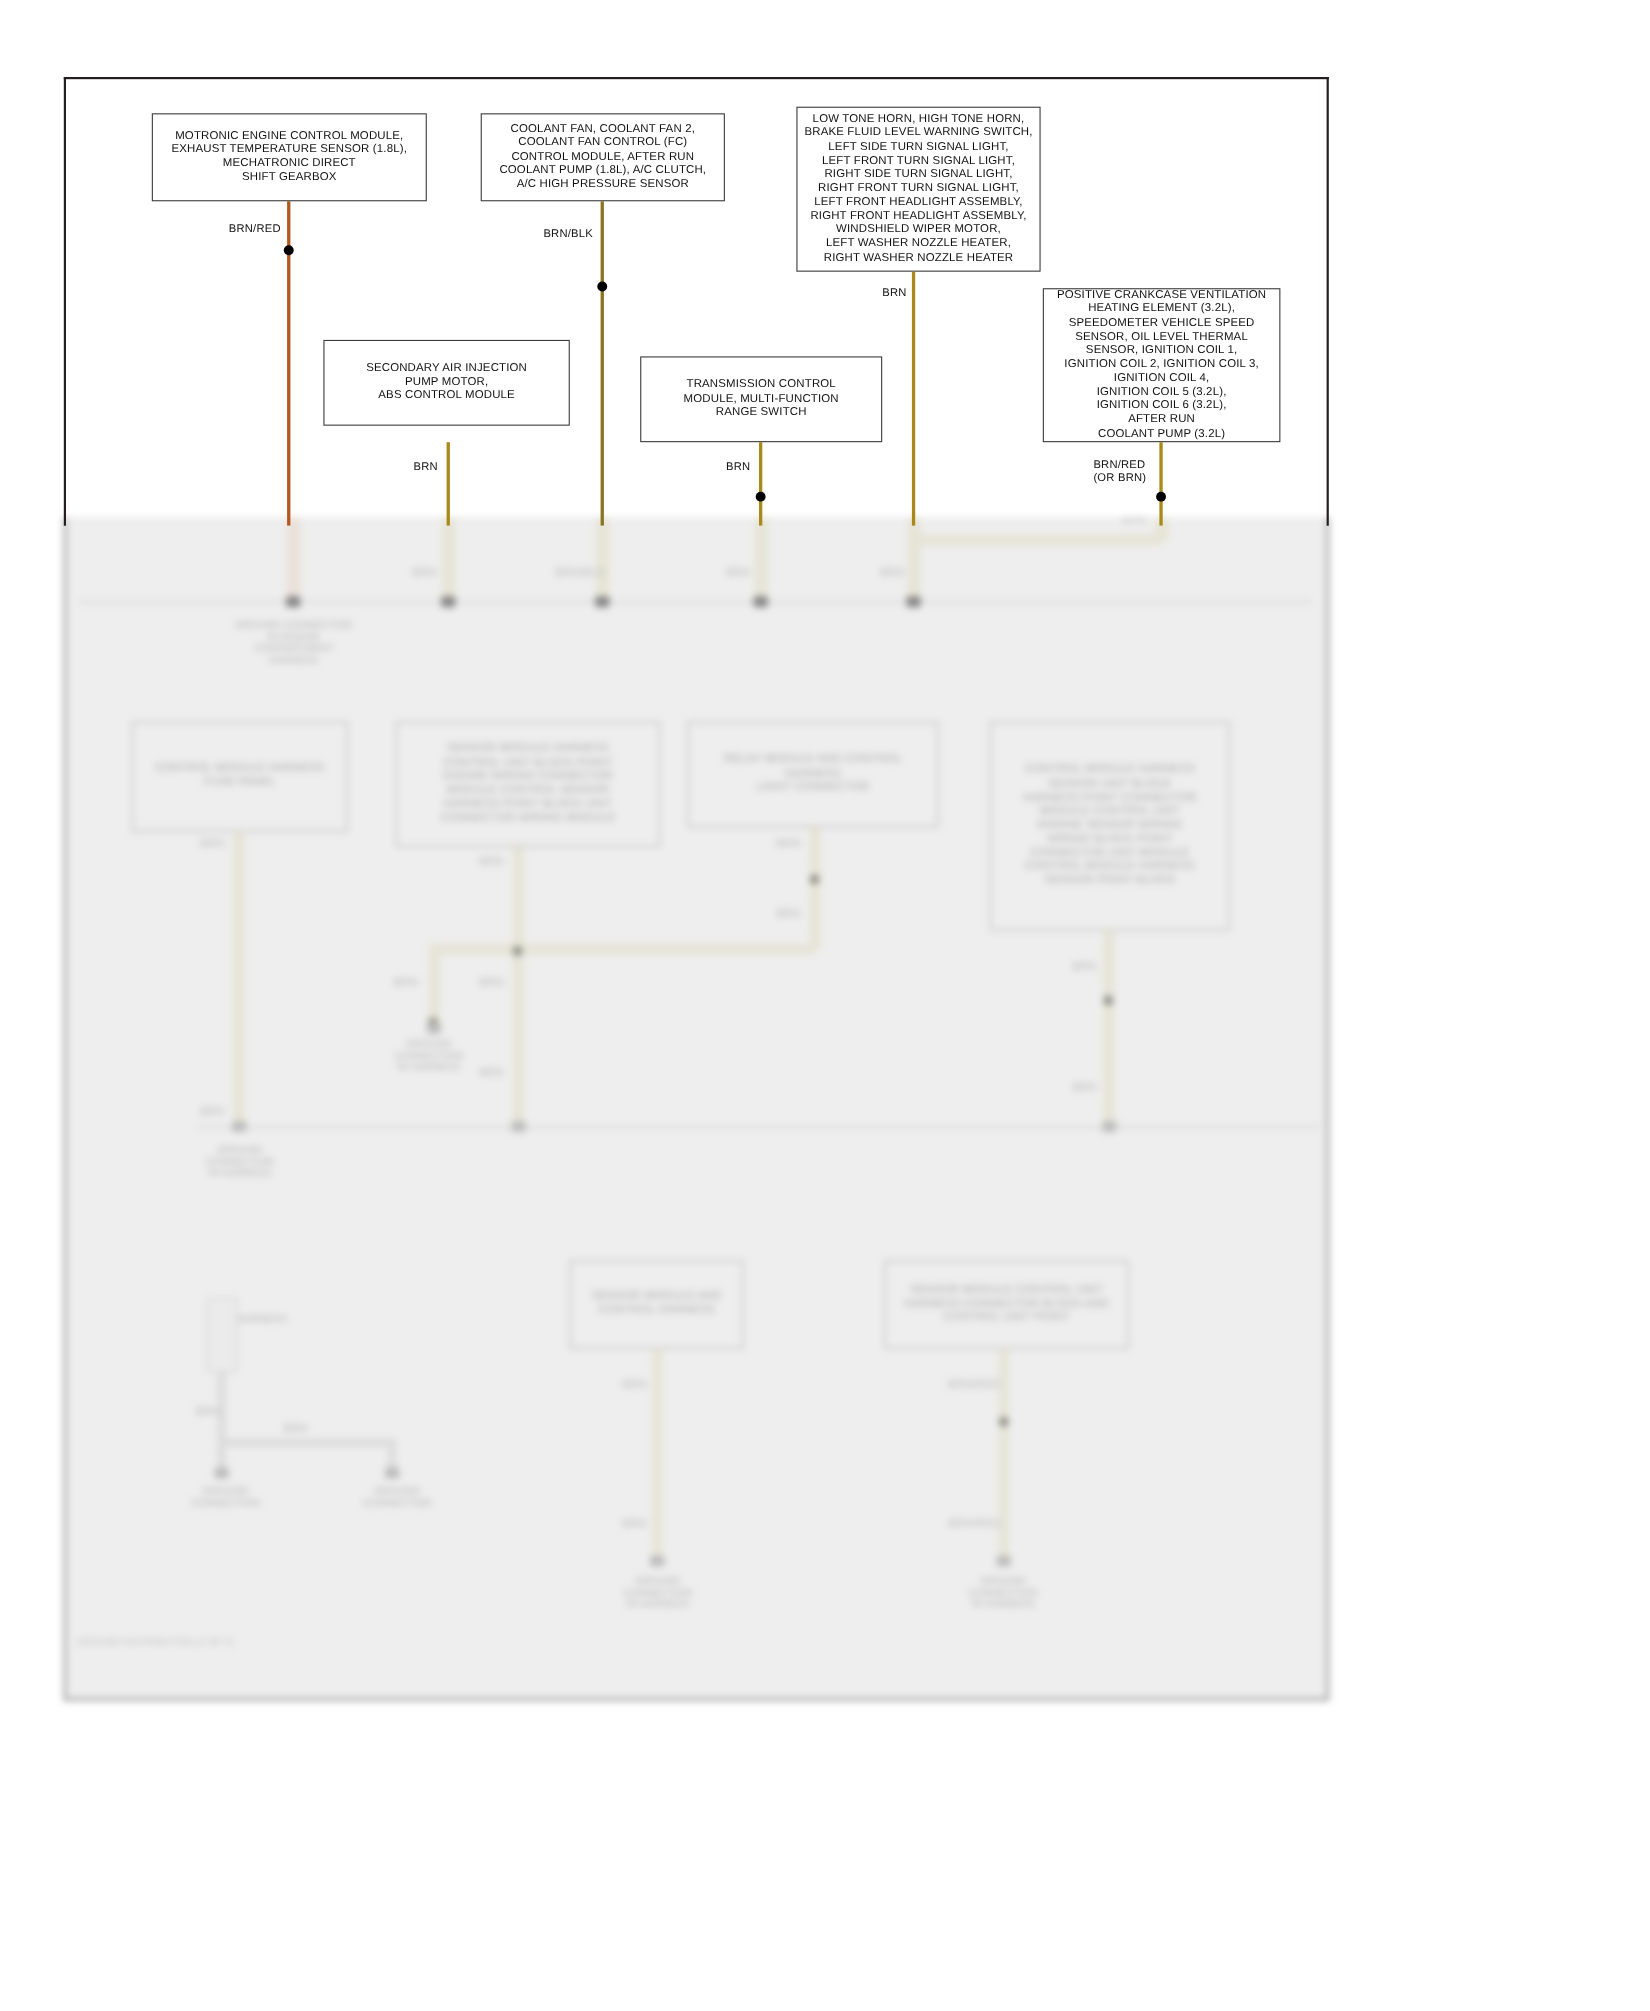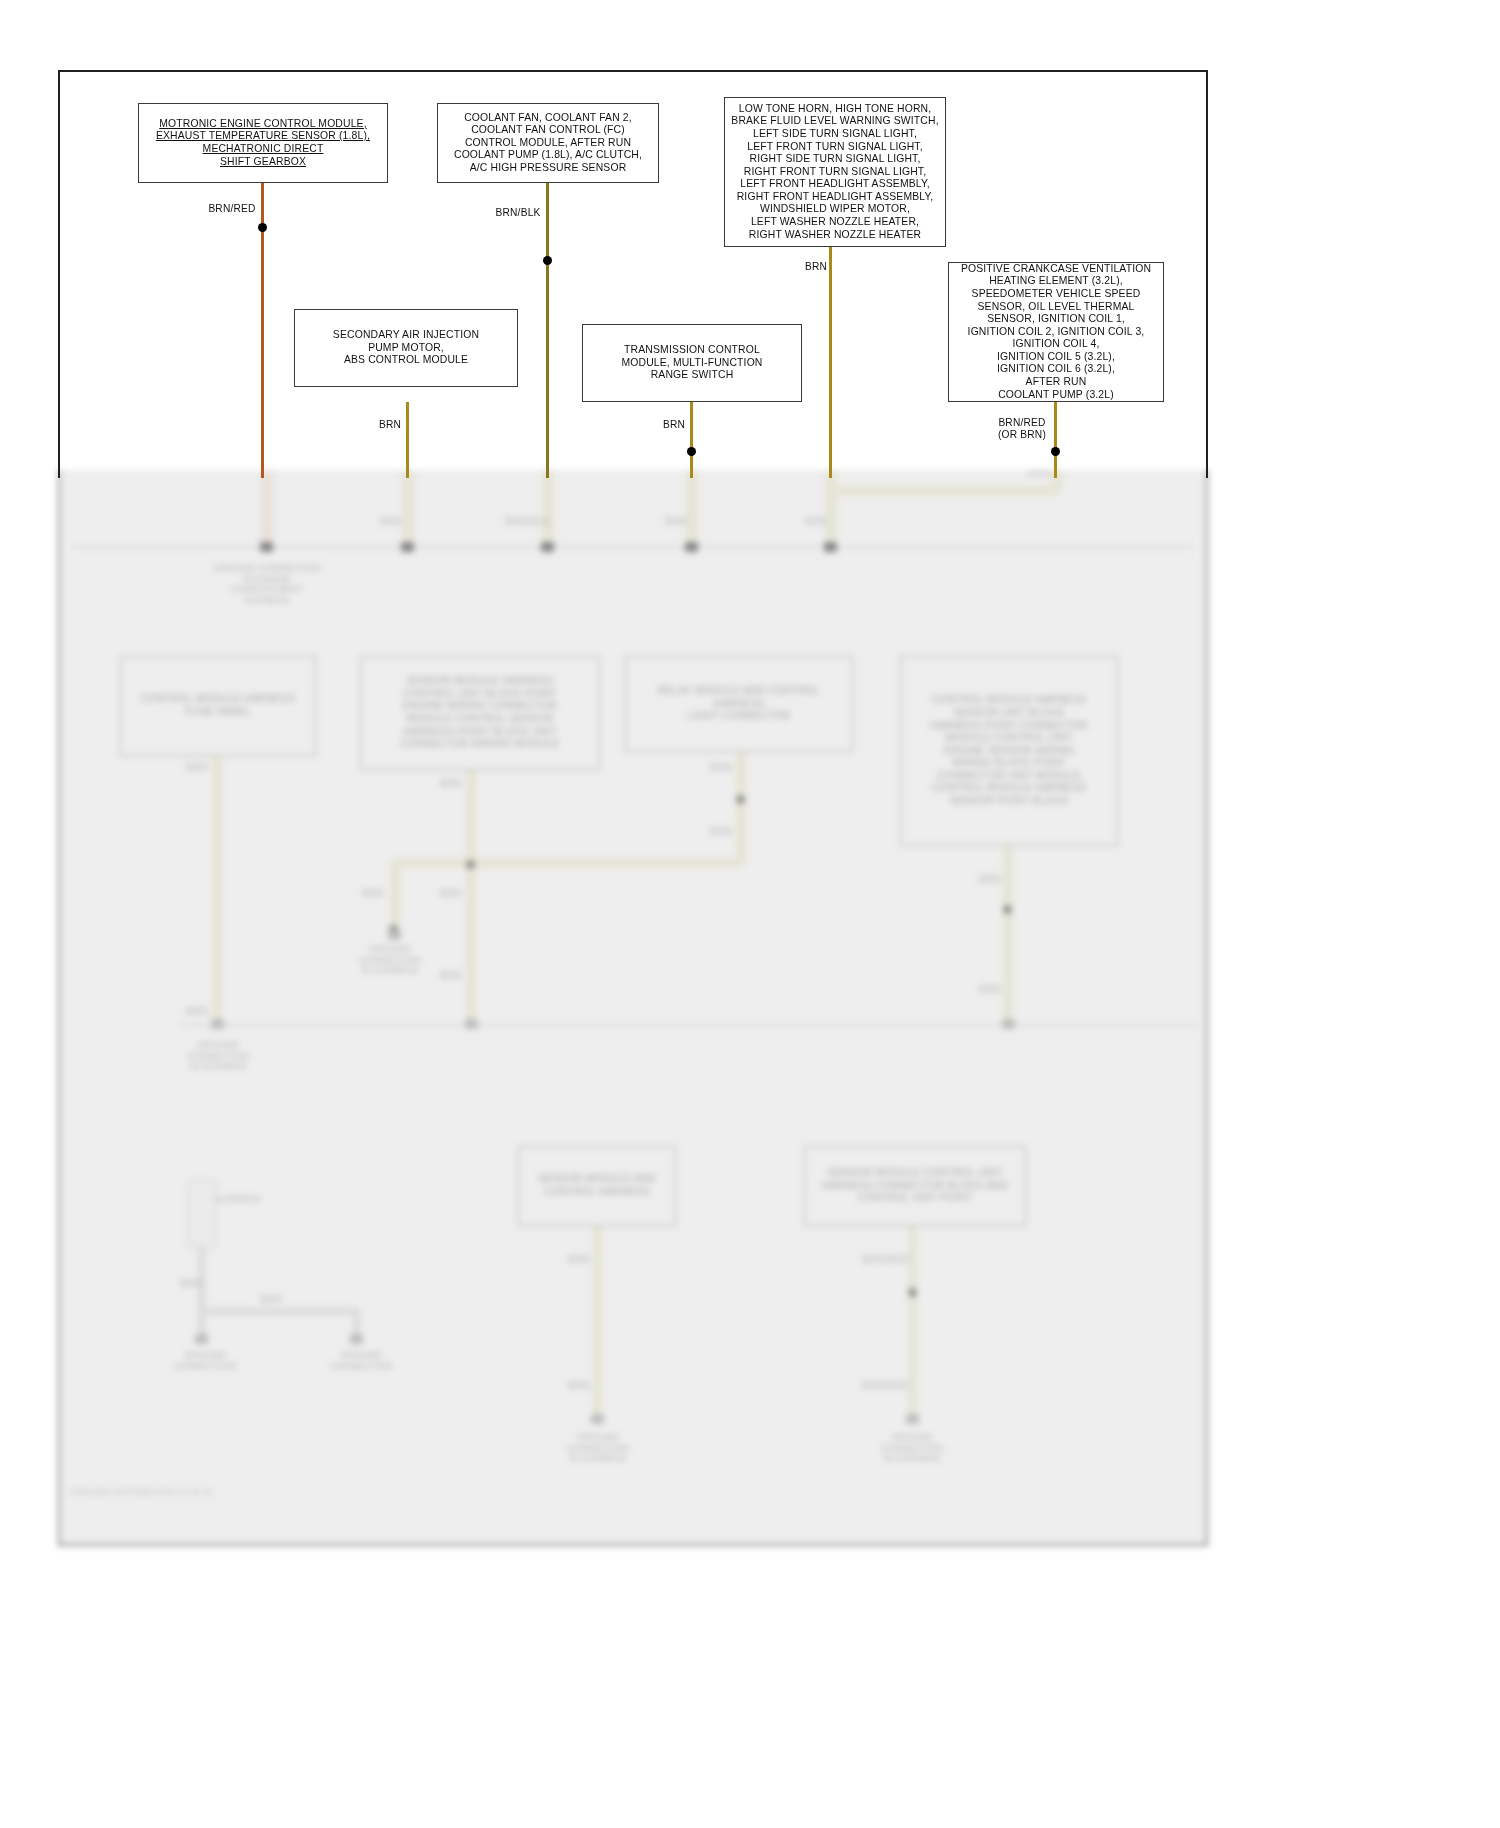--- a/index.html
+++ b/index.html
@@ -35,21 +35,21 @@
   .w-pale{background:#efeccf;}
   .w-palepink{background:#f7e3d6;}
   .w-gray{background:#d9d9d9;}
 
   
   .dot{position:absolute;width:9px;height:9px;border-radius:50%;background:#000;}
   .dot.pale{background:#3a3a2a;}
 
   
   .wlabel{position:absolute;font-size:10.2px;color:#111;letter-spacing:.2px;white-space:pre-line;
-          text-align:center;line-height:12px;}
+          text-align:left;line-height:12px;}
   .wlabel.soft{color:#8d8d8d;}
 
   
   .gnode{position:absolute;width:13px;height:10px;background:#2b2b2b;border-radius:2px;}
   .gnode.soft{background:#9b9b9b;}
   .gtext{position:absolute;font-size:9px;line-height:10.5px;text-align:center;color:#777;
          white-space:pre-line;letter-spacing:.2px;}
 
   .ground-bus{position:absolute;height:2px;background:#d2d2d2;}
 
@@ -197,21 +197,21 @@
     <div class="footer-note" style="left:70px;top:1487px;">GROUND DISTRIBUTION (2 OF 4)</div>
    </div>
   </div>
 
   <div class="sharp-layer">
 
     <div style="position:absolute;left:58px;top:70px;width:1150px;height:410px;
                 border-left:2px solid #231f20;border-right:2px solid #231f20;border-top:2px solid #231f20;
                 box-sizing:border-box;"></div>
 
-    <div class="box" style="left:138px;top:103px;width:250px;height:80px;text-decoration:underline;">
+    <div class="box" style="left:138px;top:103px;width:250px;height:80px;">
       <span class="txt">MOTRONIC ENGINE CONTROL MODULE,
 EXHAUST TEMPERATURE SENSOR (1.8L),
 MECHATRONIC DIRECT
 SHIFT GEARBOX</span>
     </div>
 
     <div class="box" style="left:437px;top:103px;width:222px;height:80px;">
       <span class="txt">COOLANT FAN, COOLANT FAN 2,
 COOLANT FAN CONTROL (FC)
 CONTROL MODULE, AFTER RUN

